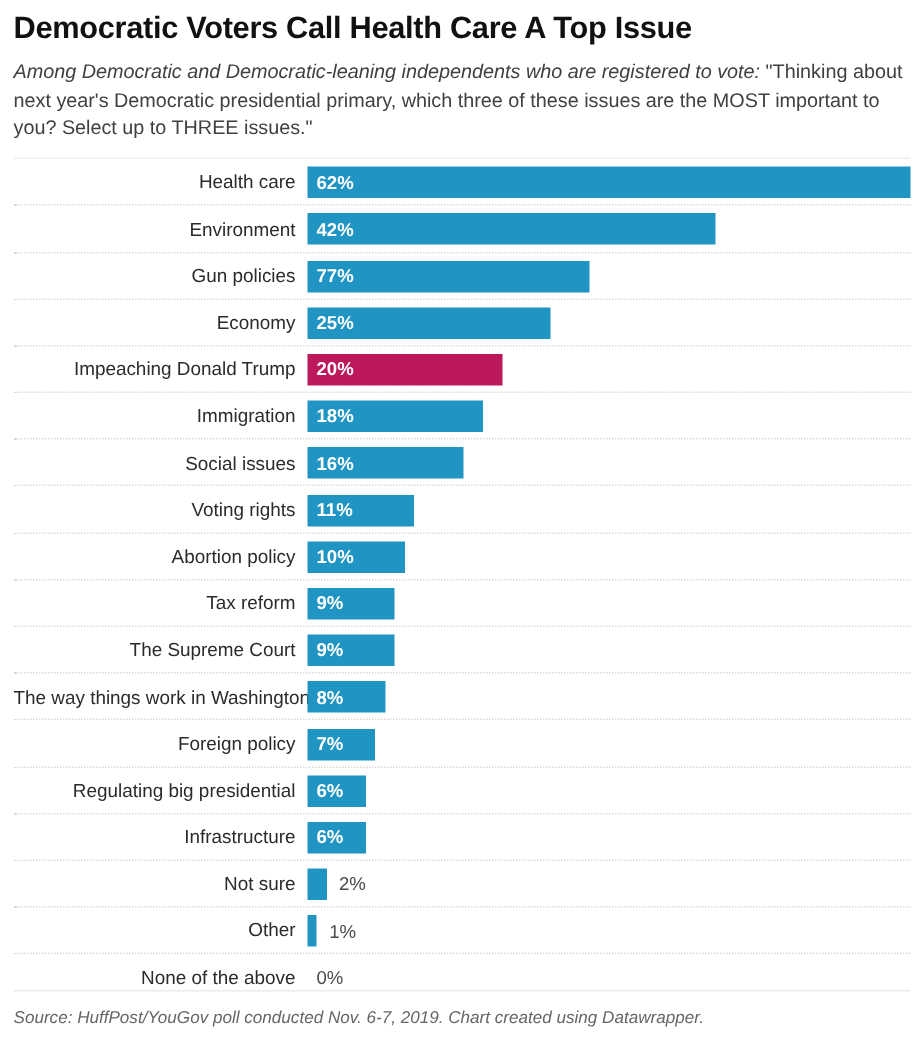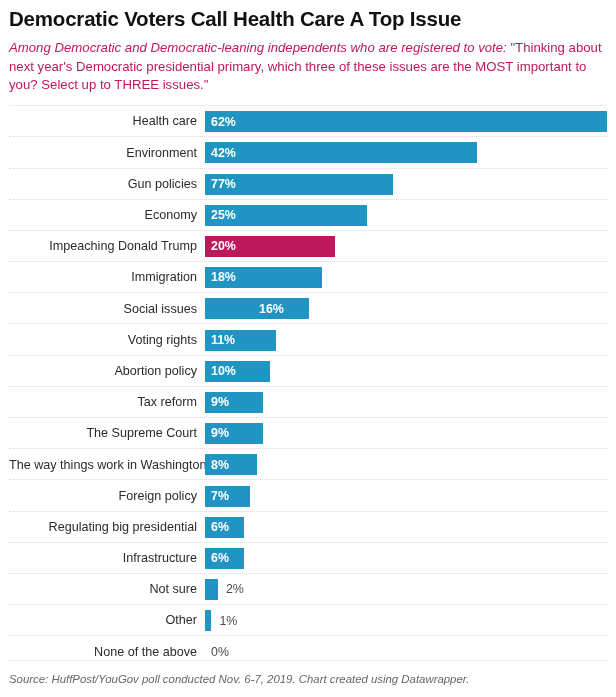--- a/index.html
+++ b/index.html
@@ -30,21 +30,21 @@
     font-weight: bold;
     letter-spacing: -0.2px;
     color: #111111;
     margin: 0;
     padding-top: 8px;
     line-height: 1.12;
   }
   .chart-subtitle {
     font-size: 13.2px;
     line-height: 1.42;
-    color: #be185d;
+    color: #404040;
     margin: 0;
     padding-top: 8px;
     max-width: 598px;
   }
   .chart-subtitle .lead {
     font-style: italic;
   }
 
   
   .plot {
@@ -201,21 +201,21 @@
         <div class="bar-area">
           <div class="bar" style="width: 116.71px; background: rgb(32, 149, 196);">
             <span class="value-in">18%</span>
           </div>
         </div>
       </div>
       <div class="row">
         <div class="gridline"></div>
         <div class="cat-label">Social issues</div>
         <div class="bar-area">
-          <div class="bar" style="width: 103.742px; background: rgb(32, 149, 196); padding-left: 48px;">
+          <div class="bar" style="width: 103.742px; background: rgb(32, 149, 196);">
             <span class="value-in">16%</span>
           </div>
         </div>
       </div>
       <div class="row">
         <div class="gridline"></div>
         <div class="cat-label">Voting rights</div>
         <div class="bar-area">
           <div class="bar" style="width: 71.3226px; background: rgb(32, 149, 196);">
             <span class="value-in">11%</span>

